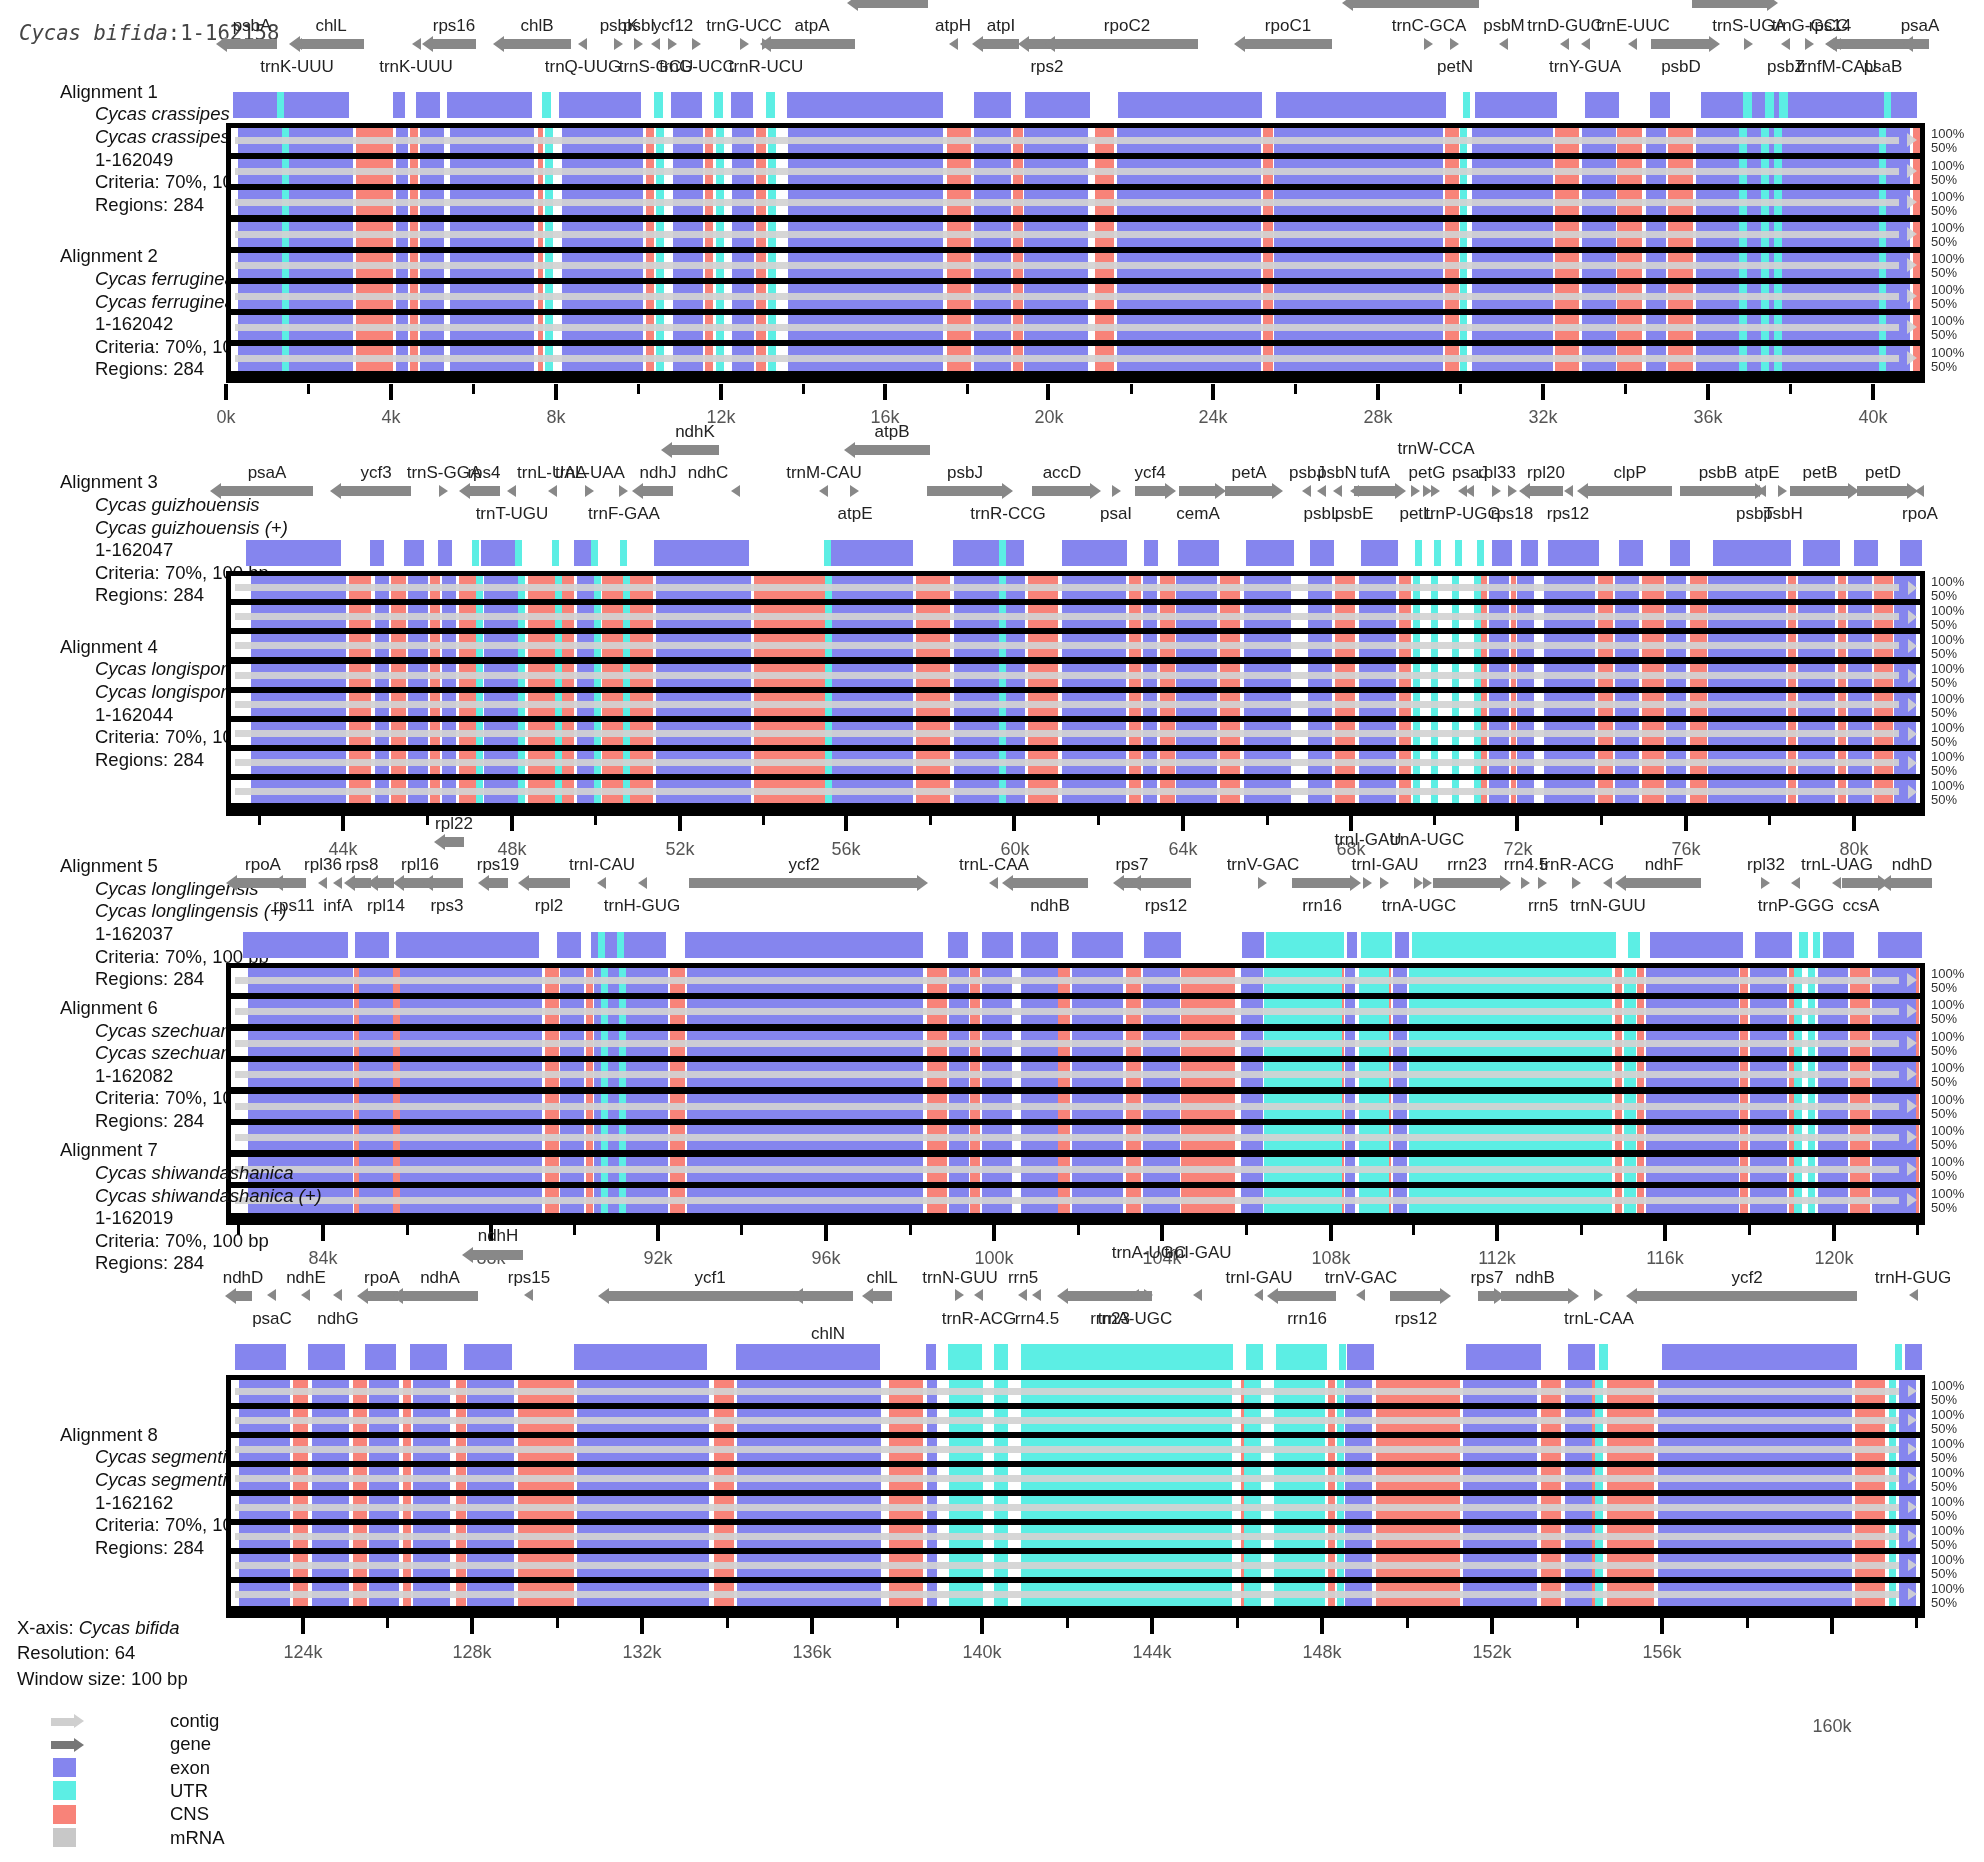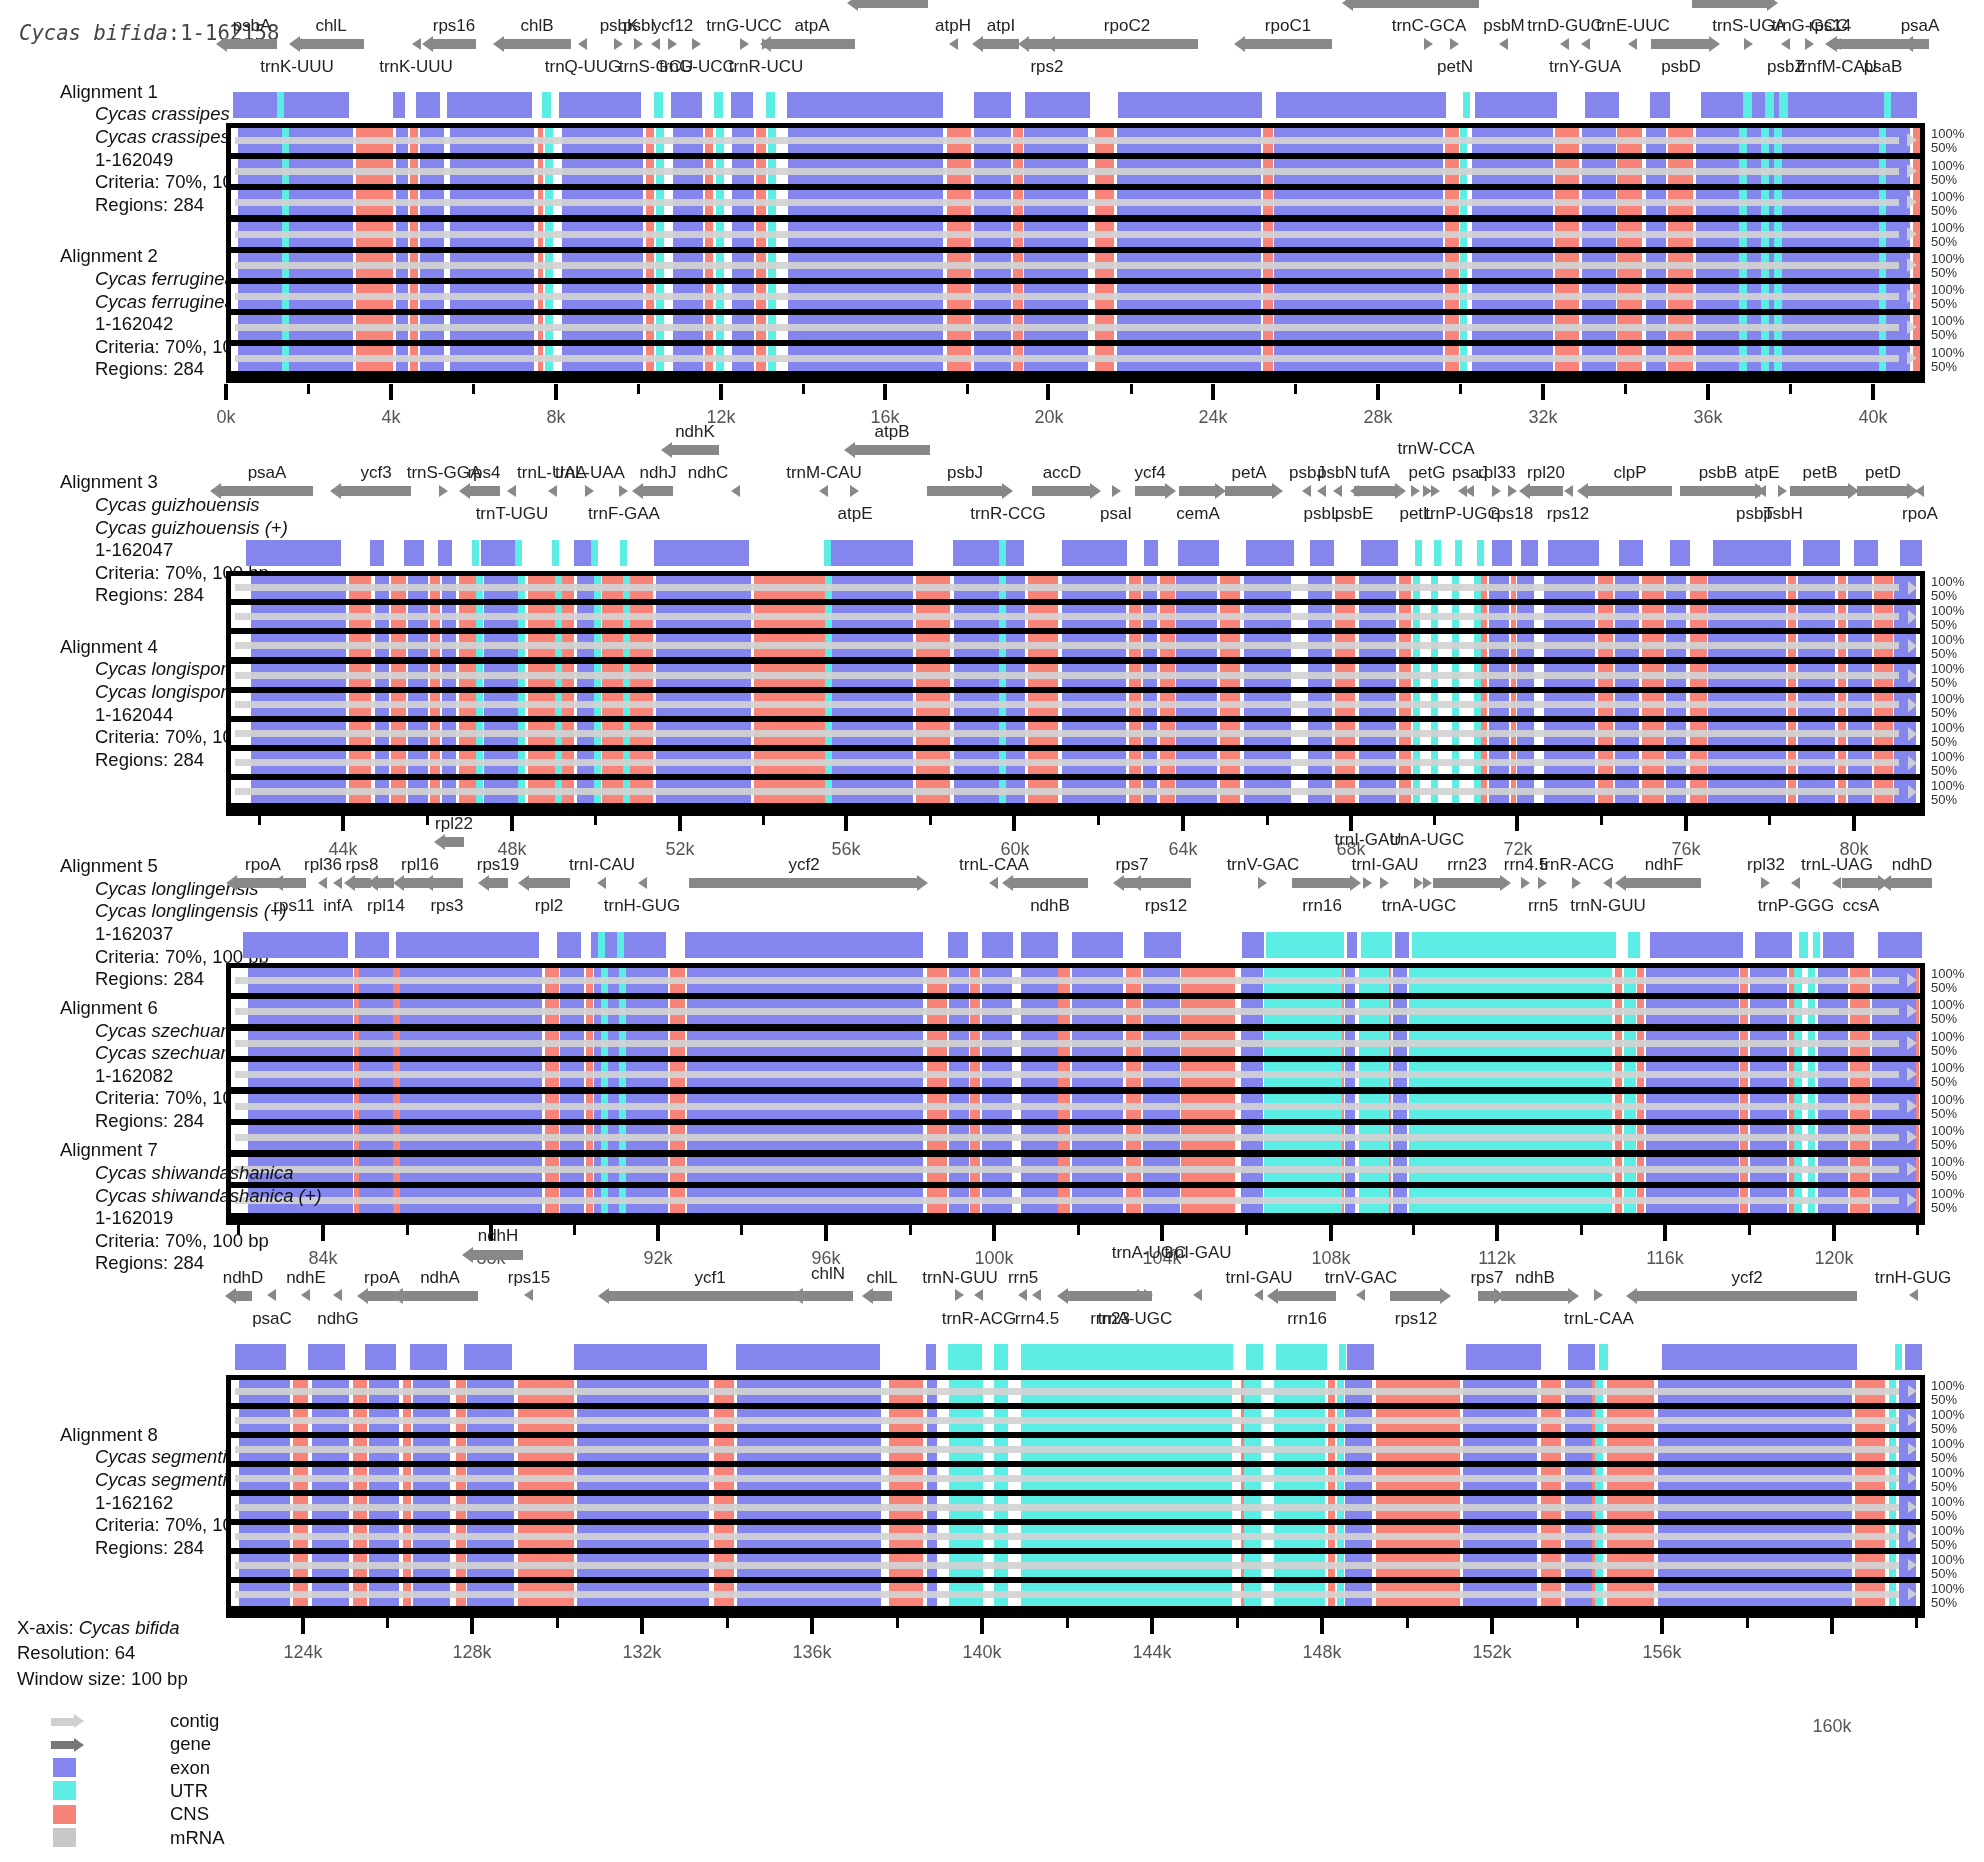--- a/index.html
+++ b/index.html
@@ -1952,21 +1952,21 @@
         <div class="gene-label" style="left: 498px; top: 1226px;">ndhH</div>
         <div class="abs" style="left: 524px; top: 1289px; width: 0px; height: 0px; border-top: 6.9px solid transparent; border-bottom: 6.9px solid transparent; border-right: 9.2px solid rgb(136, 136, 136);"></div>
         <div class="gene-label" style="left: 529px; top: 1268px;">rps15</div>
         <div class="abs" style="left: 608px; top: 1291px; width: 204px; height: 9.6px; background: rgb(136, 136, 136);">
           <div class="abs" style="left: -10.3px; top: -3.4px; width: 0px; height: 0px; border-top: 8.2px solid transparent; border-bottom: 8.2px solid transparent; border-right: 11px solid rgb(136, 136, 136);"></div>
         </div>
         <div class="gene-label" style="left: 710px; top: 1268px;">ycf1</div>
         <div class="abs" style="left: 802px; top: 1291px; width: 51px; height: 9.6px; background: rgb(136, 136, 136);">
           <div class="abs" style="left: -10.3px; top: -3.4px; width: 0px; height: 0px; border-top: 8.2px solid transparent; border-bottom: 8.2px solid transparent; border-right: 11px solid rgb(136, 136, 136);"></div>
         </div>
-        <div class="gene-label" style="left: 828px; top: 1264px;">chlN</div>
+        <div class="gene-label" style="left: 828px; top: 1324px;">chlN</div>
         <div class="abs" style="left: 872px; top: 1291px; width: 20.4px; height: 9.6px; background: rgb(136, 136, 136);">
           <div class="abs" style="left: -10.3px; top: -3.4px; width: 0px; height: 0px; border-top: 8.2px solid transparent; border-bottom: 8.2px solid transparent; border-right: 11px solid rgb(136, 136, 136);"></div>
         </div>
         <div class="gene-label" style="left: 882px; top: 1268px;">chlL</div>
         <div class="abs" style="left: 955px; top: 1289px; width: 0px; height: 0px; border-top: 6.9px solid transparent; border-bottom: 6.9px solid transparent; border-left: 9.2px solid rgb(136, 136, 136);"></div>
         <div class="gene-label" style="left: 960px; top: 1268px;">trnN-GUU</div>
         <div class="abs" style="left: 974px; top: 1289px; width: 0px; height: 0px; border-top: 6.9px solid transparent; border-bottom: 6.9px solid transparent; border-right: 9.2px solid rgb(136, 136, 136);"></div>
         <div class="gene-label" style="left: 979px; top: 1309px;">trnR-ACG</div>
         <div class="abs" style="left: 1018px; top: 1289px; width: 0px; height: 0px; border-top: 6.9px solid transparent; border-bottom: 6.9px solid transparent; border-right: 9.2px solid rgb(136, 136, 136);"></div>
         <div class="gene-label" style="left: 1023px; top: 1268px;">rrn5</div>

